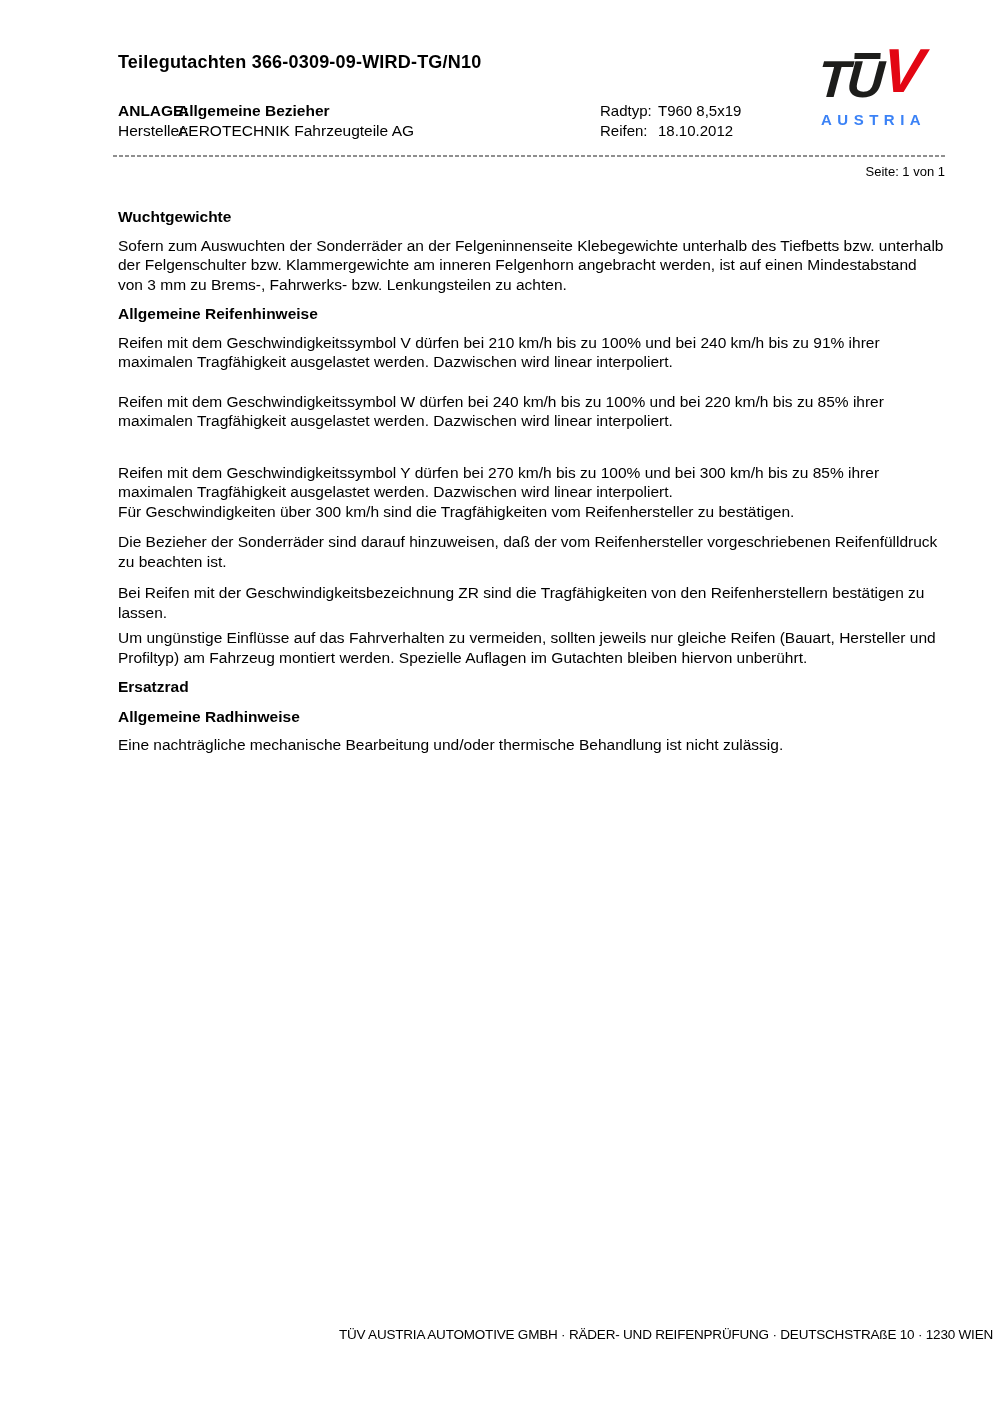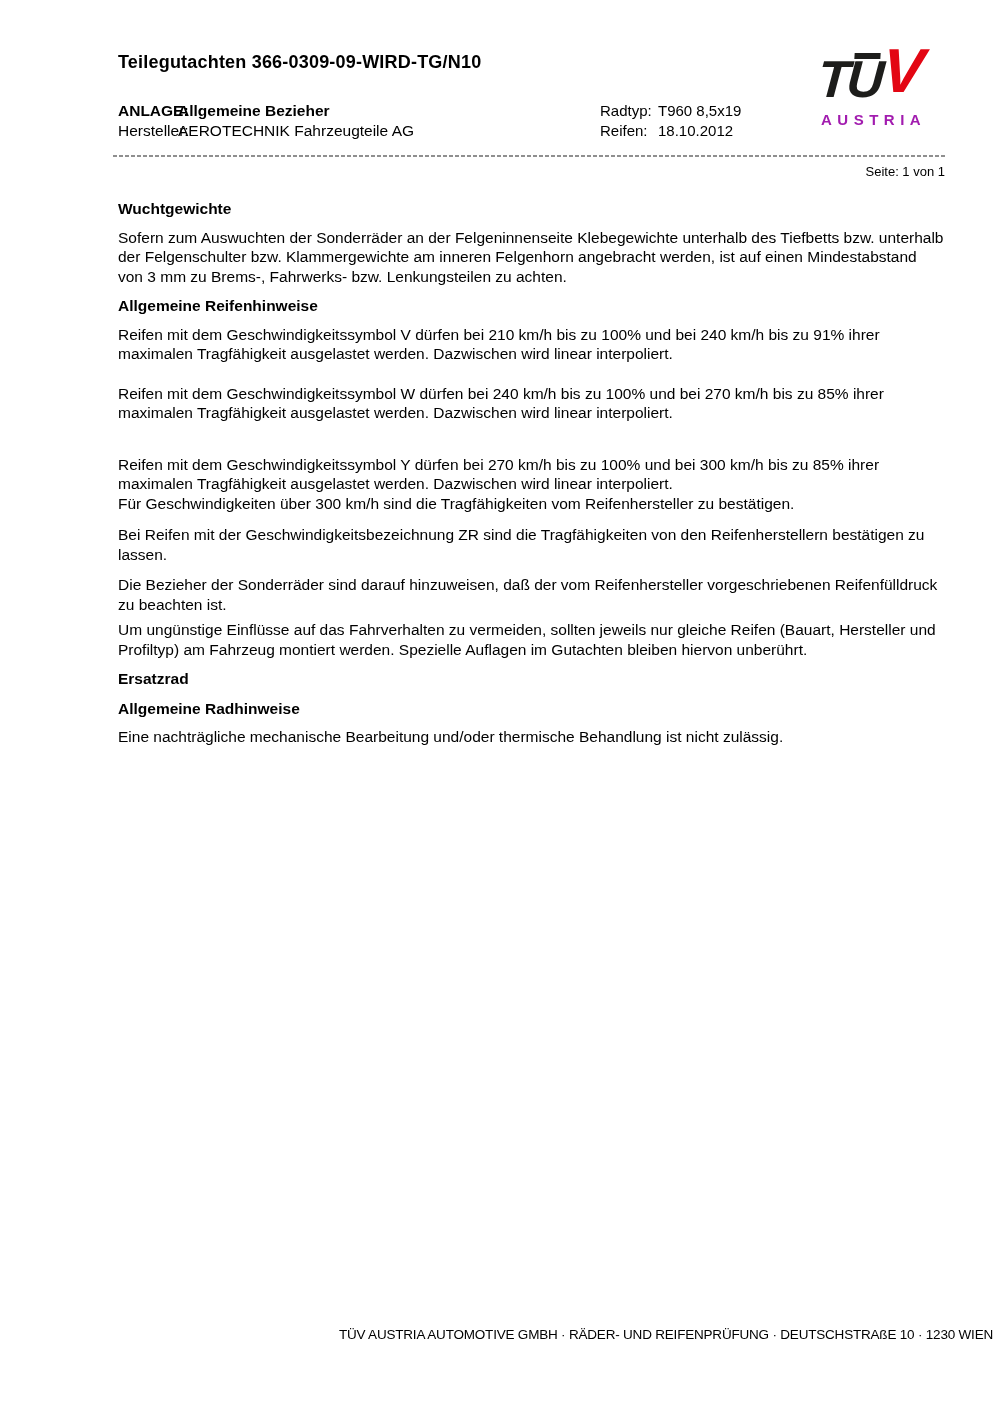--- a/index.html
+++ b/index.html
@@ -71,21 +71,21 @@
     font-size: 62px;
     transform: translateY(-5px);
     margin-left: 1px;
   }
   .logo-sub {
     margin-top: 6px;
     padding-left: 3px;
     font-weight: bold;
     font-size: 15px;
     letter-spacing: 5.5px;
-    color: #a21caf;
+    color: #3b82f6;
     white-space: nowrap;
   }
 
   .sep {
     position: absolute;
     left: 113px;
     right: 47px;
     top: 155px;
     height: 2px;
     background: repeating-linear-gradient(90deg, #8f8f8f 0 4px, transparent 4px 6px);
@@ -154,30 +154,30 @@
   <div class="logo">
     <div class="logo-word"><span>T</span><span class="logo-u">U</span><span class="logo-v">V</span></div>
     <div class="logo-sub">AUSTRIA</div>
   </div>
 
   <div class="sep"></div>
 
   <div class="page-indicator">Seite: 1 von 1</div>
 
   <div class="content">
-    <p class="h" style="margin-top:13px">Wuchtgewichte</p>
+    <p class="h" style="margin-top:21px">Wuchtgewichte</p>
     <p class="p" style="margin-top:9px">Sofern zum Auswuchten der Sonderräder an der Felgeninnenseite Klebegewichte unterhalb des Tiefbetts bzw. unterhalb der Felgenschulter bzw. Klammergewichte am inneren Felgenhorn angebracht werden, ist auf einen Mindestabstand von 3 mm zu Brems-, Fahrwerks- bzw. Lenkungsteilen zu achten.</p>
 
     <p class="h" style="margin-top:10px">Allgemeine Reifenhinweise</p>
     <p class="p" style="margin-top:9px">Reifen mit dem Geschwindigkeitssymbol V dürfen bei 210 km/h bis zu 100% und bei 240 km/h bis zu 91% ihrer maximalen Tragfähigkeit ausgelastet werden. Dazwischen wird linear interpoliert.</p>
-    <p class="p" style="margin-top:20px">Reifen mit dem Geschwindigkeitssymbol W dürfen bei 240 km/h bis zu 100% und bei 270 km/h bis zu 85% ihrer maximalen Tragfähigkeit ausgelastet werden. Dazwischen wird linear interpoliert.</p>
+    <p class="p" style="margin-top:20px">Reifen mit dem Geschwindigkeitssymbol W dürfen bei 240 km/h bis zu 100% und bei 220 km/h bis zu 85% ihrer maximalen Tragfähigkeit ausgelastet werden. Dazwischen wird linear interpoliert.</p>
     <p class="p prewrap" style="margin-top:32px">Reifen mit dem Geschwindigkeitssymbol Y dürfen bei 270 km/h bis zu 100% und bei 300 km/h bis zu 85% ihrer maximalen Tragfähigkeit ausgelastet werden. Dazwischen wird linear interpoliert.
 Für Geschwindigkeiten über 300 km/h sind die Tragfähigkeiten vom Reifenhersteller zu bestätigen.</p>
+    <p class="p" style="margin-top:11px">Die Bezieher der Sonderräder sind darauf hinzuweisen, daß der vom Reifenhersteller vorgeschriebenen Reifenfülldruck zu beachten ist.</p>
     <p class="p" style="margin-top:12px">Bei Reifen mit der Geschwindigkeitsbezeichnung ZR sind die Tragfähigkeiten von den Reifenherstellern bestätigen zu lassen.</p>
-    <p class="p" style="margin-top:11px">Die Bezieher der Sonderräder sind darauf hinzuweisen, daß der vom Reifenhersteller vorgeschriebenen Reifenfülldruck zu beachten ist.</p>
     <p class="p" style="margin-top:6px">Um ungünstige Einflüsse auf das Fahrverhalten zu vermeiden, sollten jeweils nur gleiche Reifen (Bauart, Hersteller und Profiltyp) am Fahrzeug montiert werden. Spezielle Auflagen im Gutachten bleiben hiervon unberührt.</p>
 
     <p class="h" style="margin-top:10px">Ersatzrad</p>
 
     <p class="h" style="margin-top:10px">Allgemeine Radhinweise</p>
     <p class="p" style="margin-top:9px">Eine nachträgliche mechanische Bearbeitung und/oder thermische Behandlung ist nicht zulässig.</p>
   </div>
 
   <div class="footer">TÜV AUSTRIA AUTOMOTIVE GMBH · RÄDER- UND REIFENPRÜFUNG · DEUTSCHSTRAßE 10 · 1230 WIEN</div>
 

